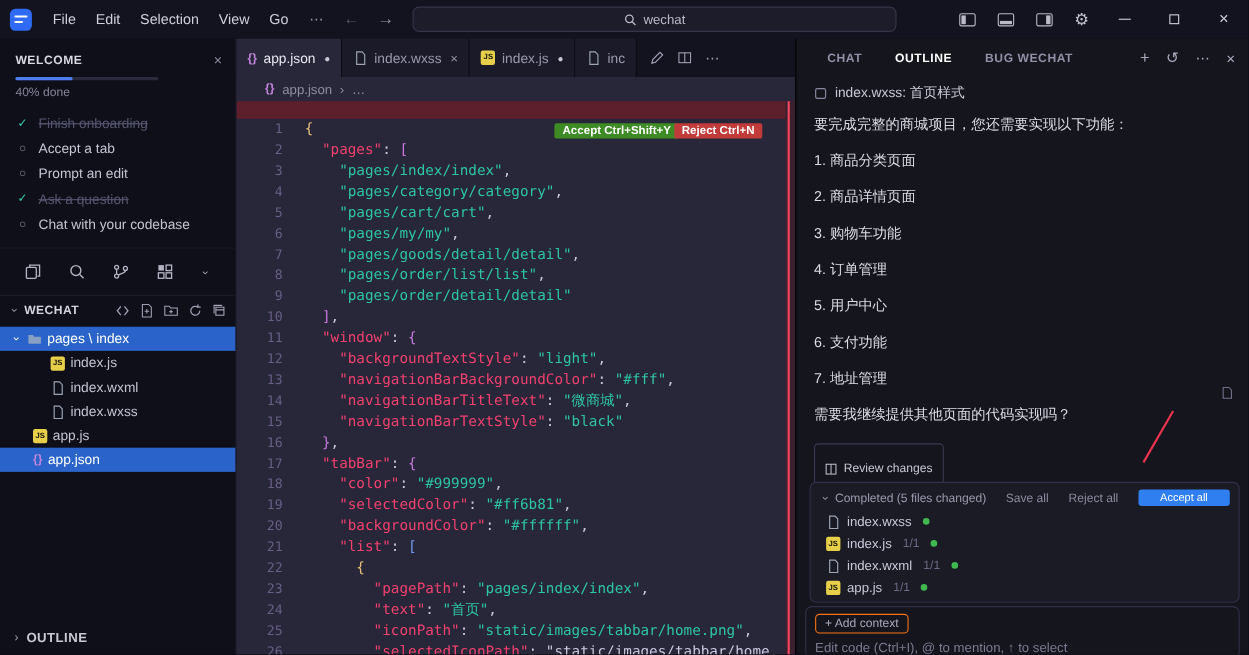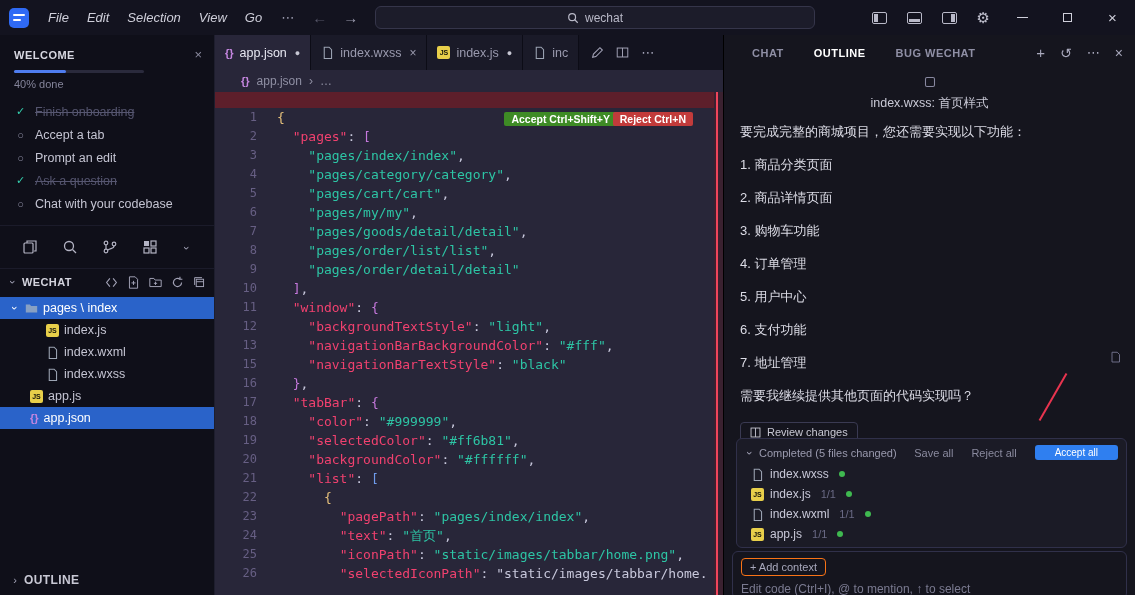--- a/index.html
+++ b/index.html
@@ -87,24 +87,24 @@
   #accept-badge { right:106px; background:#3e8b25; }
   #reject-badge { right:30px; background:#c23b3b; }
 
   
   #chat { position:absolute; top:35px; left:723px; right:0; bottom:0; background:#15151e; border-left:1px solid #000; }
   #chat-header { height:35px; display:flex; align-items:center; padding:0 12px 0 15px; gap:17px; }
   .chat-tab { font-size:11px; font-weight:bold; letter-spacing:.5px; color:#8f8fa5;margin-left:13px; }
   .chat-tab.active { color:#ffffff; }
   #chat-header-icons { margin-left:auto; display:flex; align-items:center; gap:15px; color:#a8a8bc; }
   #chat-body { padding:6px 16px 0; position:relative; }
-  #file-ref { display:flex; align-items:center; gap:7px; font-size:12.5px; color:#c9c9d6; margin-bottom:11px;flex-direction:column; }
+  #file-ref { display:flex; align-items:center; gap:7px; font-size:12.5px; color:#c9c9d6; margin-bottom:11px; }
   .chat-line { font-size:13px; color:#dcdce6; margin-bottom:15px; }
   .chat-li { font-size:13px; color:#dcdce6; margin-bottom:15px; }
-  #review-btn { display:inline-flex; align-items:center; gap:6px; border:1px solid #3a3a52; border-radius:4px; padding:3px 9px; font-size:11px; color:#c8c8d4; margin-top:2px; background:transparent; }
+  #review-btn { display:inline-flex; align-items:center; gap:6px; border:1px solid #3a3a52; border-radius:4px; padding:16px 9px; font-size:11px; color:#c8c8d4; margin-top:2px; background:transparent; }
   #copy-icon { position:absolute; right:14px; top:281px; color:#70708a; }
   #red-stroke { position:absolute; left:328px; top:300px; width:2px; height:54px; background:#e8344f; transform:rotate(30deg); }
 
   #completed-card { position:absolute; left:12px; right:8px; top:403px; height:110px; background:#1b1b26; border:1px solid #30304a; border-radius:6px; overflow:hidden; }
   #completed-head { display:flex; align-items:center; gap:4px; padding:6px 8px 4px 8px; }
   #completed-title { font-size:11px; color:#9a9aae; }
   #completed-actions { margin-left:auto; display:flex; align-items:center; gap:18px; }
   .muted-action { font-size:11px; color:#8a8a9e; }
   #accept-all-btn { background:#2f7ff0; color:#fff; font-size:10px; padding:2px 20px; border-radius:3px; border:none; }
   .file-row { display:flex; align-items:center; gap:6px; height:20px; padding-left:14px; font-size:12px; color:#c8c8d8; }
@@ -113,21 +113,21 @@
 
   #input-box { position:absolute; left:8px; right:8px; top:516px; height:48px; border:1px solid #30304a; border-radius:6px; background:#15151e; padding:5px 8px; }
   #add-context { display:inline-block; border:1px solid #f97316; border-radius:4px; padding:2px 8px; font-size:11px; color:#a8a8bc; }
   #input-hint { font-size:12px; color:#7a7a90; margin-top:6px; }
 </style>
 </head>
 <body>
 
 <div id="titlebar">
   <div id="app-logo"></div>
-  <div id="menus" style="display: flex; font-style: italic;">
+  <div id="menus" style="display: flex;">
       <span class="menu-item">File</span>
       <span class="menu-item">Edit</span>
       <span class="menu-item">Selection</span>
       <span class="menu-item">View</span>
       <span class="menu-item">Go</span>
     </div>
   <span class="menu-more">⋯</span>
   <span class="nav-arrow dim">←</span>
   <span class="nav-arrow">→</span>
   <div id="search-box">
@@ -343,20 +343,21 @@
         <div class="cl"><span class="ln">4</span><span class="ct">    <span class="s">"pages/category/category"</span>,</span></div>
         <div class="cl"><span class="ln">5</span><span class="ct">    <span class="s">"pages/cart/cart"</span>,</span></div>
         <div class="cl"><span class="ln">6</span><span class="ct">    <span class="s">"pages/my/my"</span>,</span></div>
         <div class="cl"><span class="ln">7</span><span class="ct">    <span class="s">"pages/goods/detail/detail"</span>,</span></div>
         <div class="cl"><span class="ln">8</span><span class="ct">    <span class="s">"pages/order/list/list"</span>,</span></div>
         <div class="cl"><span class="ln">9</span><span class="ct">    <span class="s">"pages/order/detail/detail"</span></span></div>
         <div class="cl"><span class="ln">10</span><span class="ct">  <span style="color:#c678dd">]</span>,</span></div>
         <div class="cl"><span class="ln">11</span><span class="ct">  <span class="k">"window"</span>: <span style="color:#c678dd">{</span></span></div>
         <div class="cl"><span class="ln">12</span><span class="ct">    <span class="k">"backgroundTextStyle"</span>: <span class="s">"light"</span>,</span></div>
         <div class="cl"><span class="ln">13</span><span class="ct">    <span class="k">"navigationBarBackgroundColor"</span>: <span class="s">"#fff"</span>,</span></div>
+        <div class="cl"><span class="ln">14</span><span class="ct">    <span class="k">"navigationBarTitleText"</span>: <span class="s">"微商城"</span>,</span></div>
         <div class="cl"><span class="ln">15</span><span class="ct">    <span class="k">"navigationBarTextStyle"</span>: <span class="s">"black"</span></span></div>
         <div class="cl"><span class="ln">16</span><span class="ct">  <span style="color:#c678dd">}</span>,</span></div>
         <div class="cl"><span class="ln">17</span><span class="ct">  <span class="k">"tabBar"</span>: <span style="color:#c678dd">{</span></span></div>
         <div class="cl"><span class="ln">18</span><span class="ct">    <span class="k">"color"</span>: <span class="s">"#999999"</span>,</span></div>
         <div class="cl"><span class="ln">19</span><span class="ct">    <span class="k">"selectedColor"</span>: <span class="s">"#ff6b81"</span>,</span></div>
         <div class="cl"><span class="ln">20</span><span class="ct">    <span class="k">"backgroundColor"</span>: <span class="s">"#ffffff"</span>,</span></div>
         <div class="cl"><span class="ln">21</span><span class="ct">    <span class="k">"list"</span>: <span style="color:#6f9ced">[</span></span></div>
         <div class="cl"><span class="ln">22</span><span class="ct">      <span style="color:#e5c07b">{</span></span></div>
         <div class="cl"><span class="ln">23</span><span class="ct">        <span class="k">"pagePath"</span>: <span class="s">"pages/index/index"</span>,</span></div>
         <div class="cl"><span class="ln">24</span><span class="ct">        <span class="k">"text"</span>: <span class="s">"首页"</span>,</span></div>

